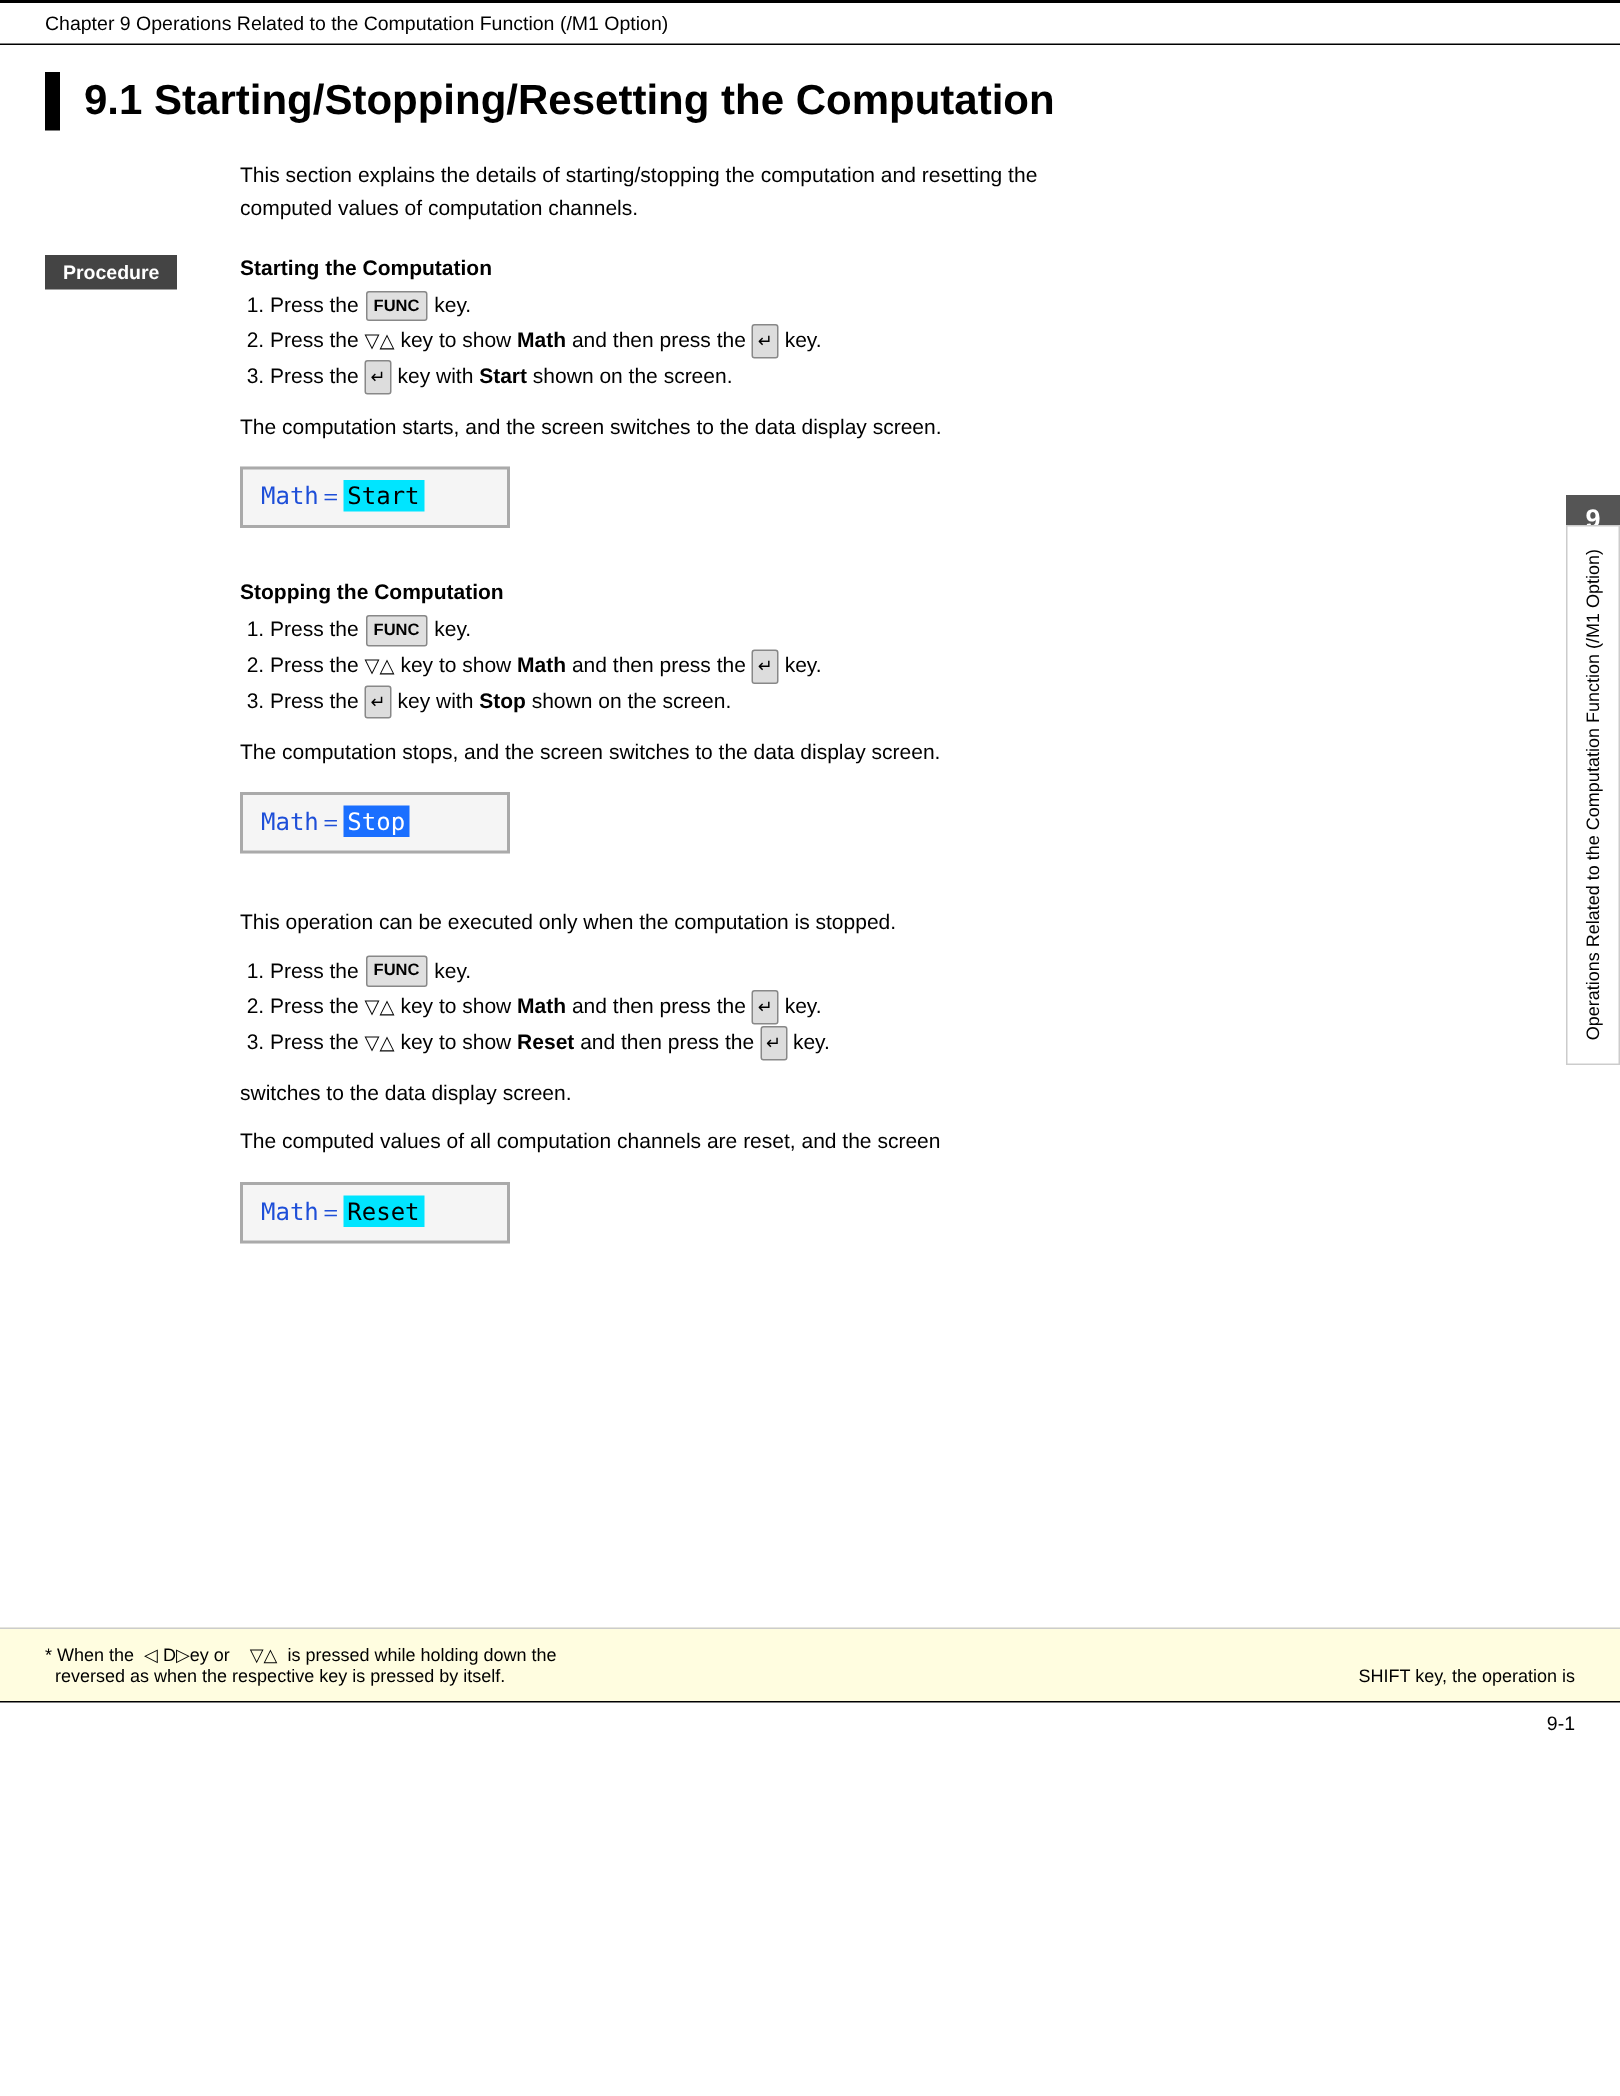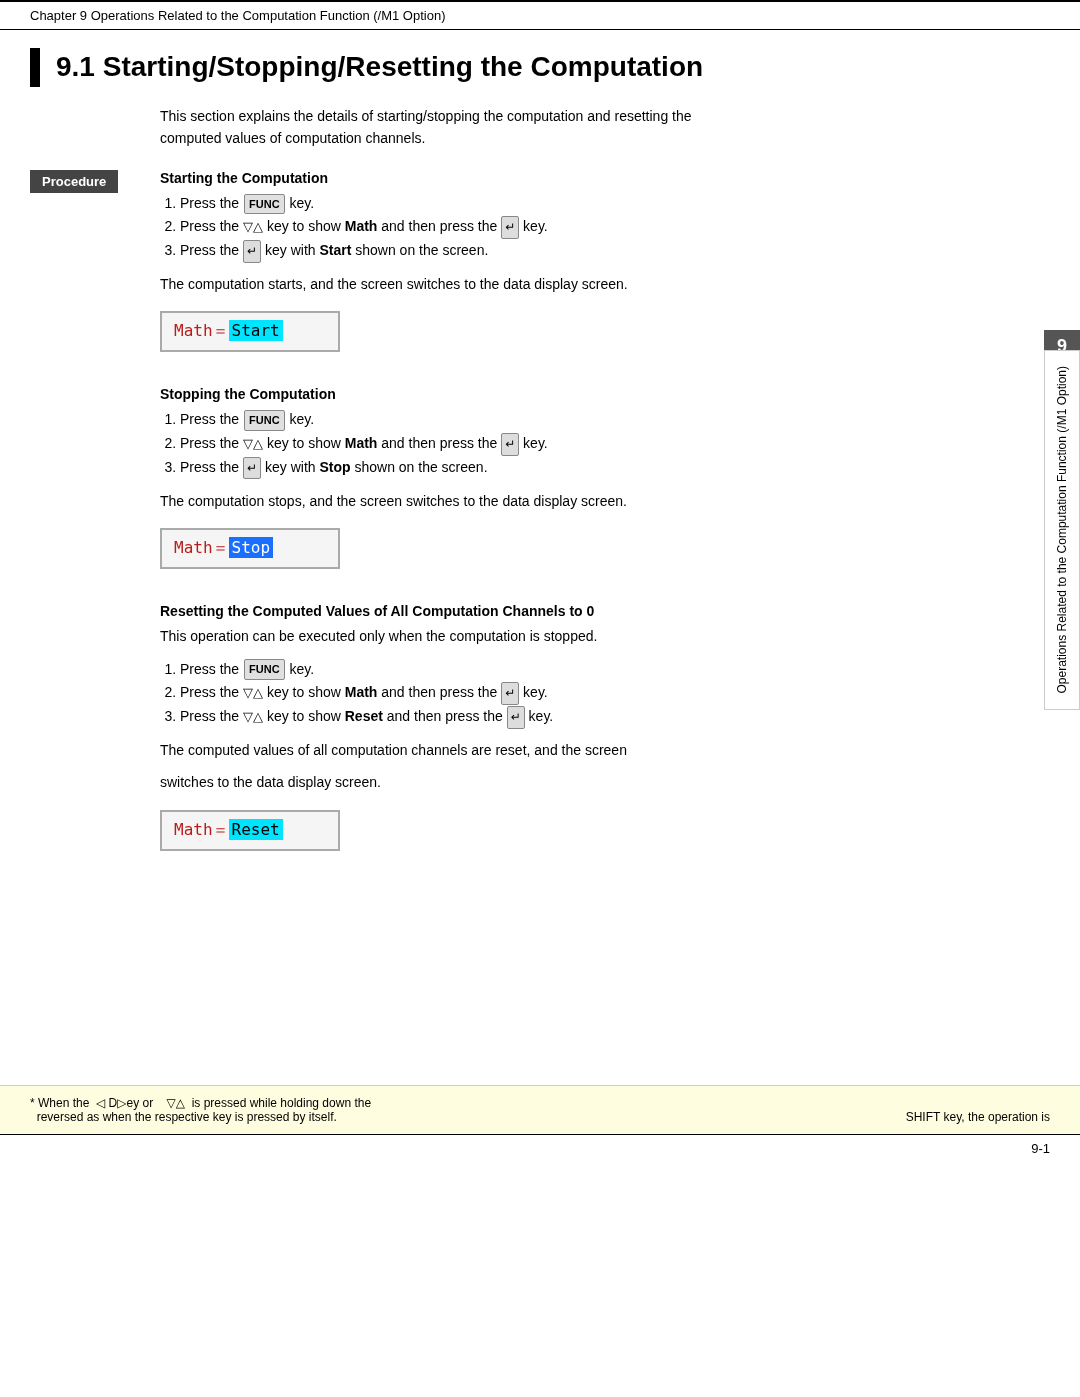--- a/index.html
+++ b/index.html
@@ -138,21 +138,21 @@
       display: inline-block;
       border: 2px solid #aaa;
       background: #f5f5f5;
       padding: 8px 20px 8px 12px;
       margin: 6px 0 16px 0;
       font-size: 16px;
       font-family: monospace;
       min-width: 180px;
     }
     .screen-box .math-label {
-      color: #b91c1c;
+      color: #1d4ed8;
       font-weight: normal;
     }
     .screen-box .highlight-cyan {
       background: #00e5ff;
       color: #000;
       padding: 1px 3px;
     }
     .screen-box .highlight-blue {
       background: #1a6fff;
       color: #fff;
@@ -302,35 +302,34 @@
               <span>Press the <span class="enter-key">↵</span> key with <span class="bold">Stop</span> shown on the screen.</span>
             </li>
           </ol>
           <div class="note-text">The computation stops, and the screen switches to the data display screen.</div>
           <div class="screen-box">
             <span class="math-label">Math＝</span><span class="highlight-blue">Stop</span>
           </div>
         </div>
 
         <div class="section-block">
-          <div class="reset-heading">Resetting the Computed Values of All Computation Channels to 0</div>
           <div class="note-text">This operation can be executed only when the computation is stopped.</div>
           <ol>
             <li>
               <span>Press the <span class="key-btn">FUNC</span> key.</span>
             </li>
             <li>
               <span>Press the <span class="sym">▽△</span> key to show <span class="bold">Math</span> and then press the <span class="enter-key">↵</span> key.</span>
             </li>
             <li>
               <span>Press the <span class="sym">▽△</span> key to show <span class="bold">Reset</span> and then press the <span class="enter-key">↵</span> key.</span>
             </li>
           </ol>
+          <div class="note-text">switches to the data display screen.</div>
           <div class="note-text">The computed values of all computation channels are reset, and the screen</div>
-          <div class="note-text">switches to the data display screen.</div>
           <div class="screen-box">
             <span class="math-label">Math＝</span><span class="highlight-cyan">Reset</span>
           </div>
         </div>
 
       </div>
     </div>
 
     <div style="flex:1"></div>
   </div>

